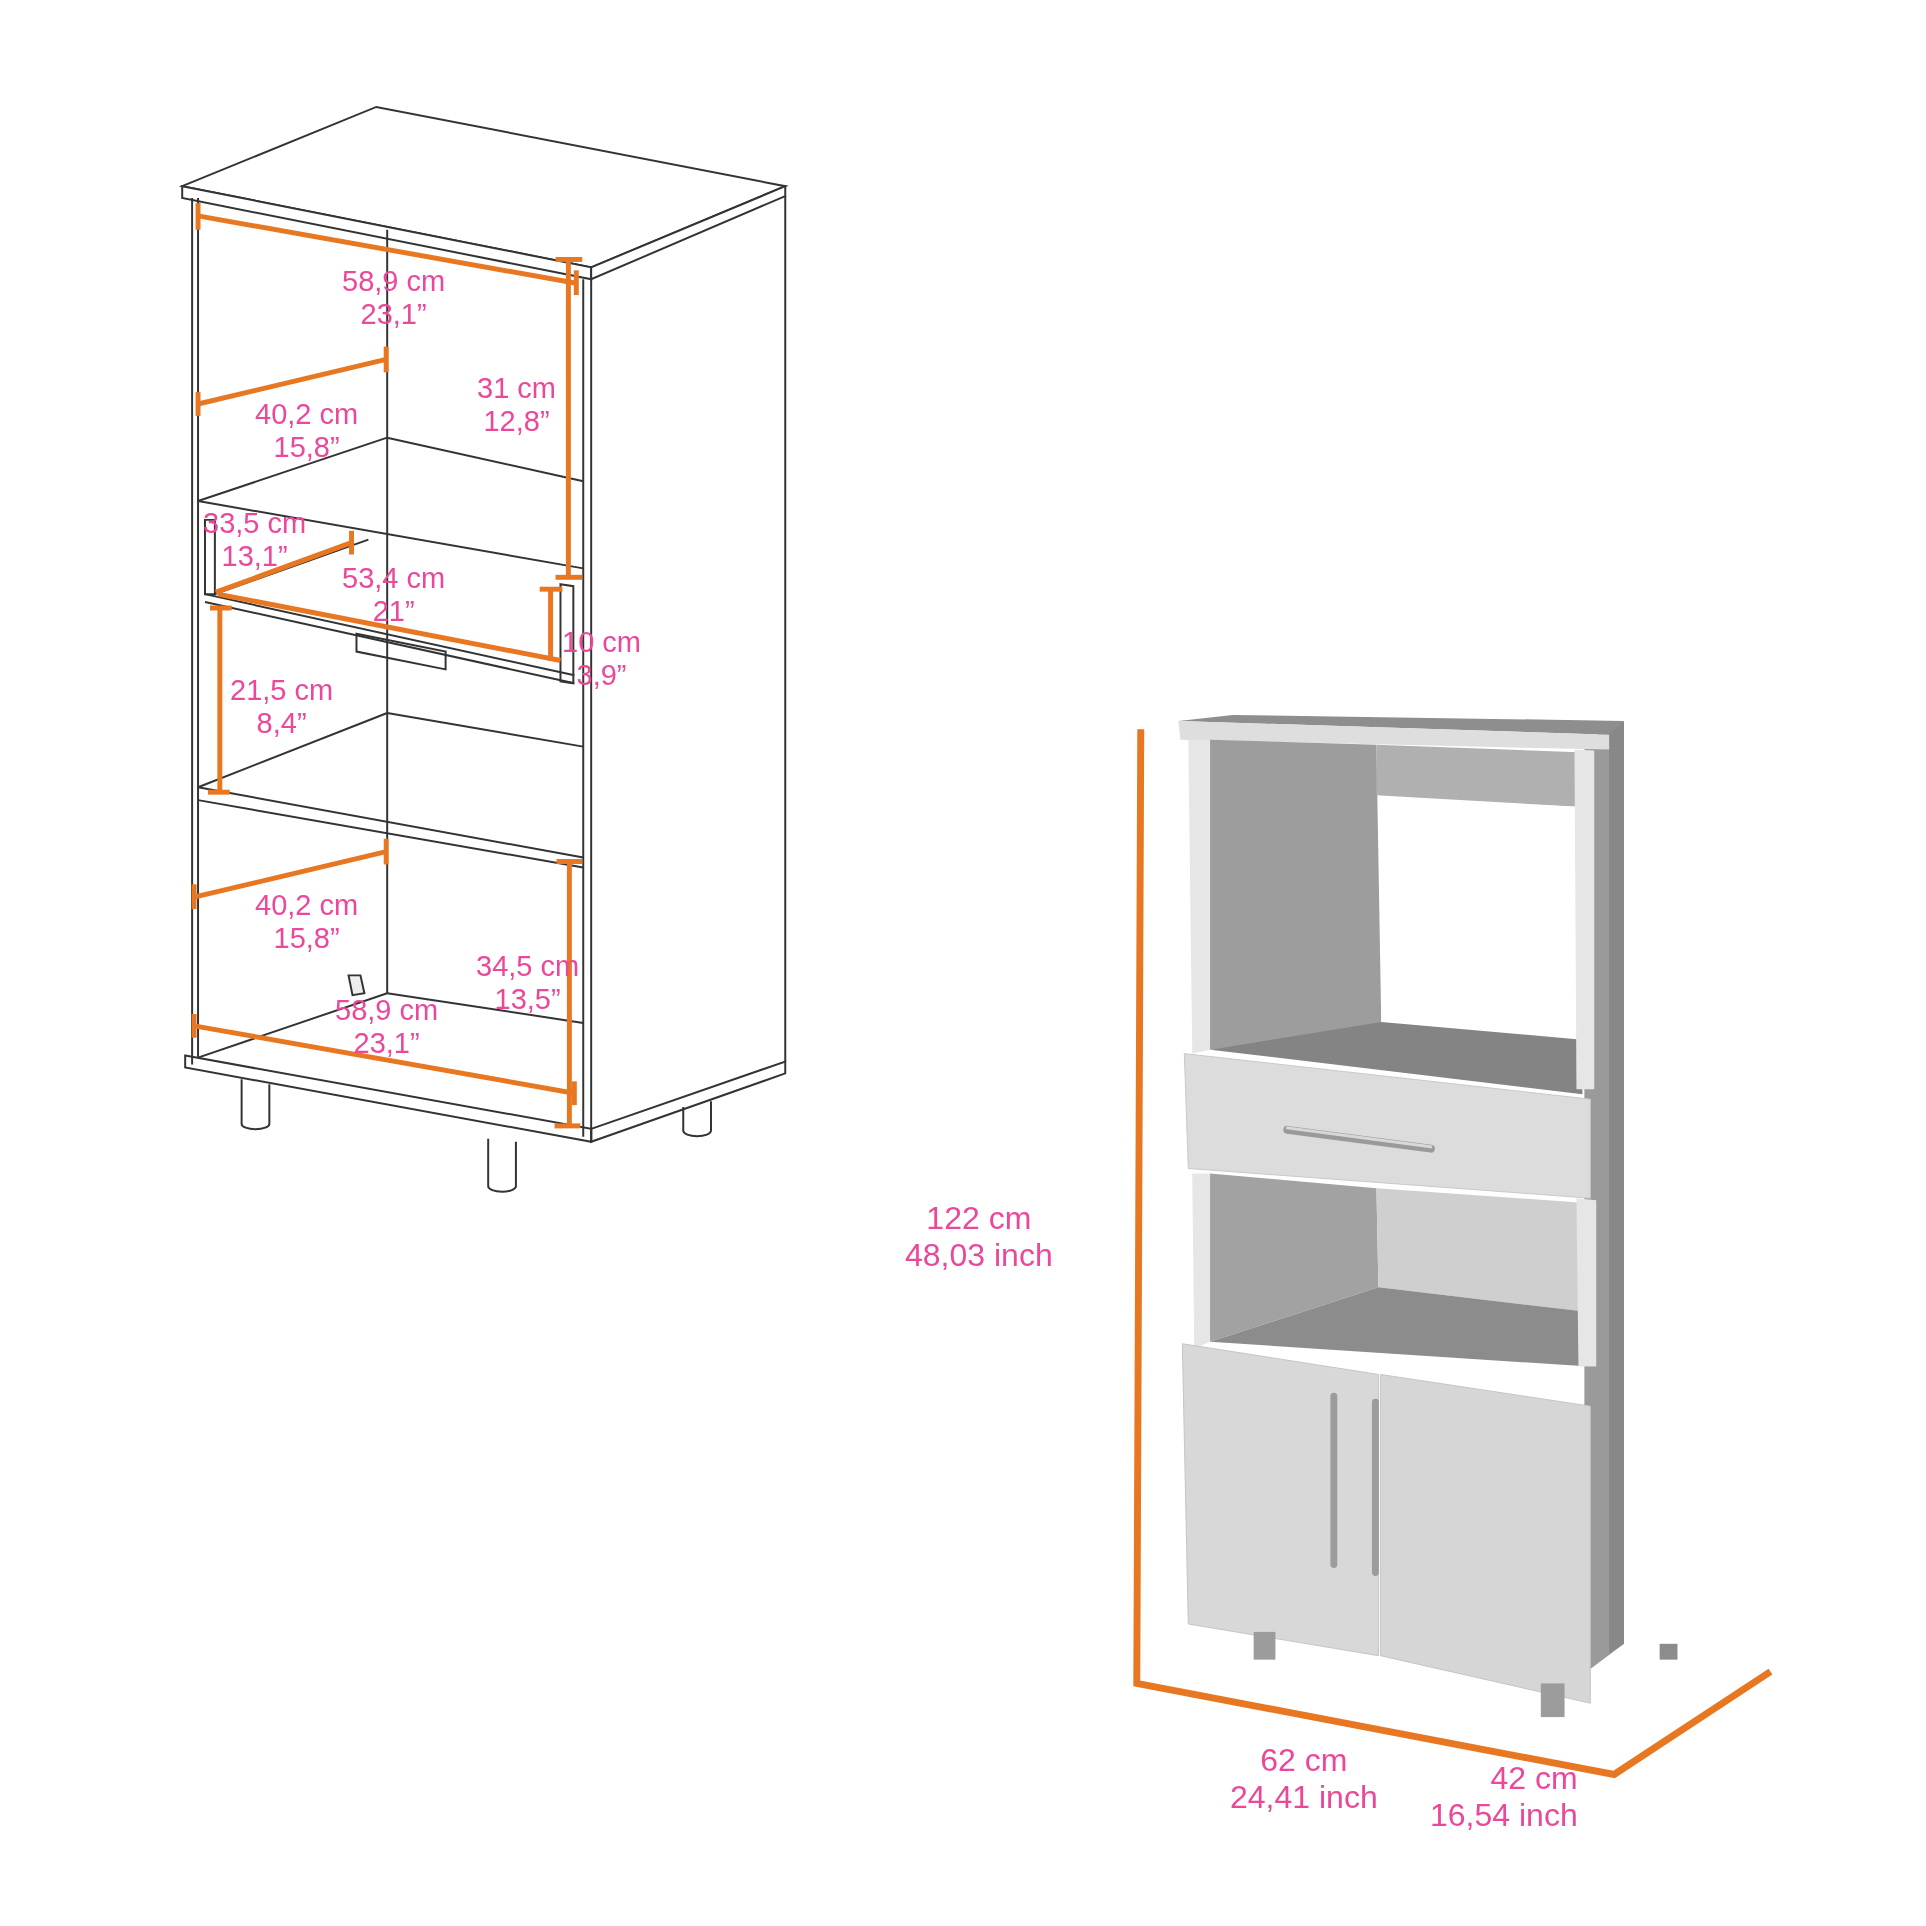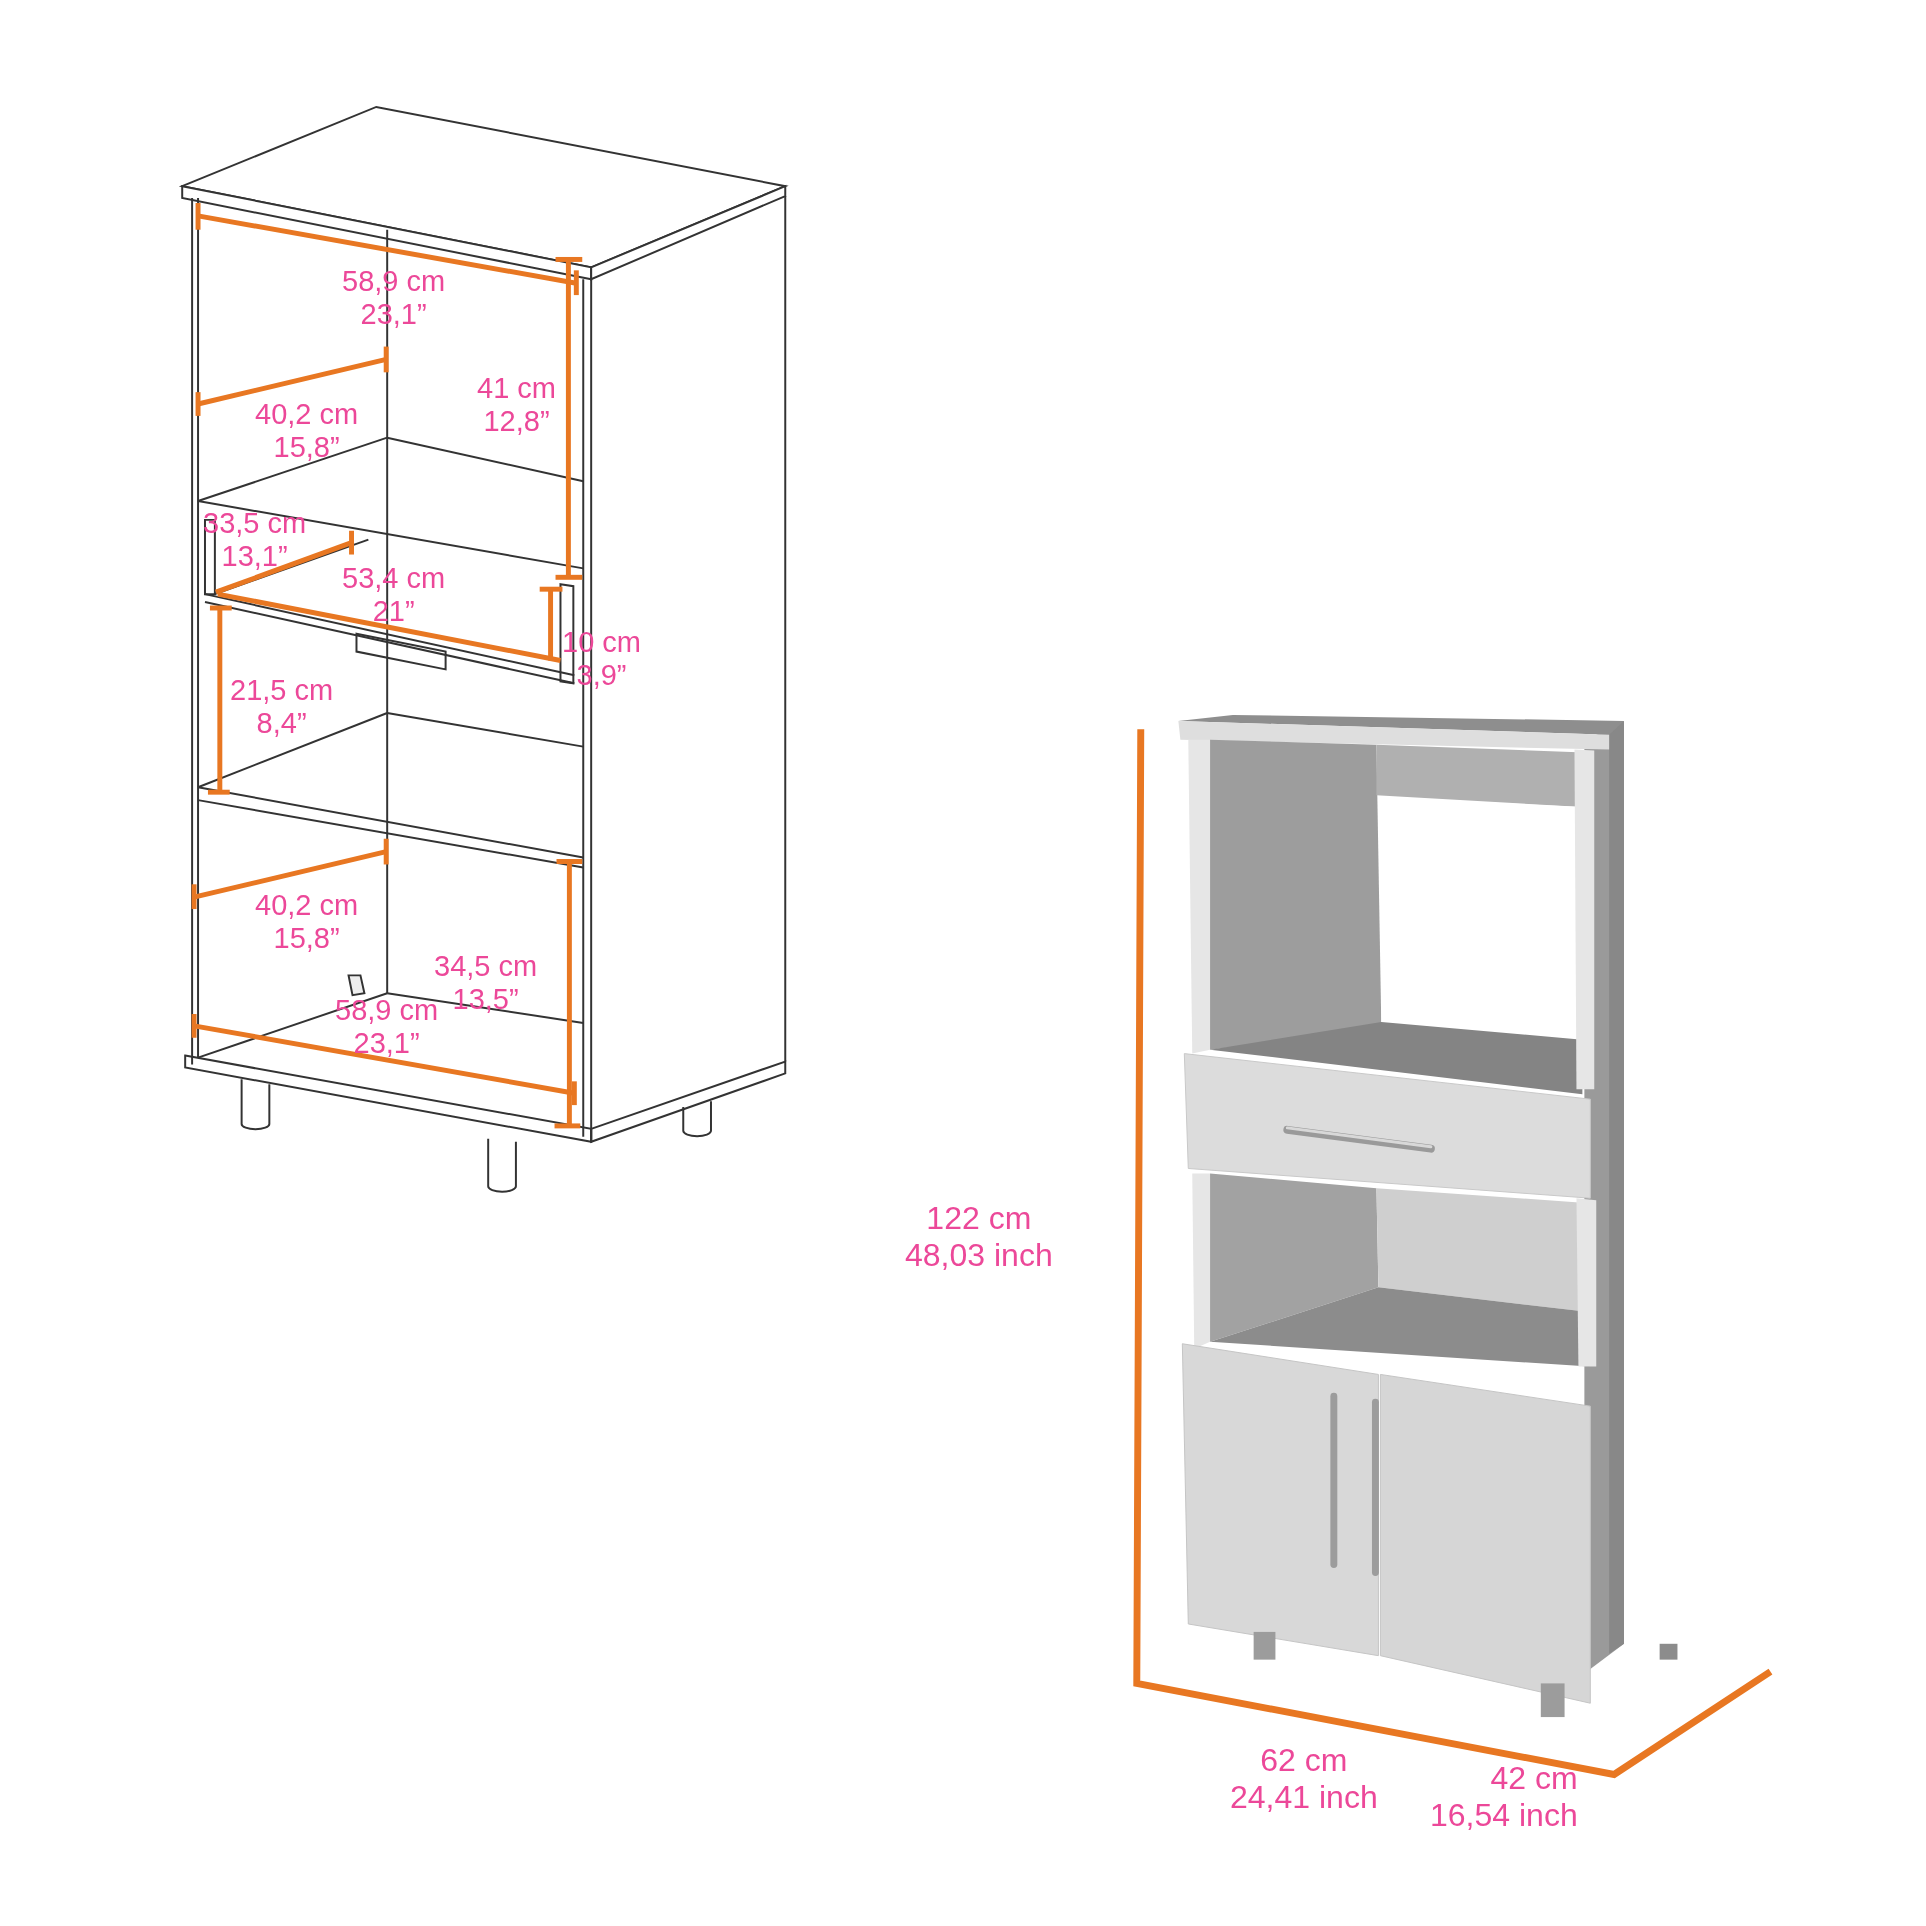--- a/index.html
+++ b/index.html
@@ -88,21 +88,21 @@
 
 <div class="lbl sm" style="left:342px;top:265px;">
   <span>58,9 cm</span>
   <span>23,1”</span>
 </div>
 <div class="lbl sm" style="left:255px;top:398px;">
   <span>40,2 cm</span>
   <span>15,8”</span>
 </div>
 <div class="lbl sm" style="left:477px;top:372px;">
-  <span>41 cm</span>
+  <span>31 cm</span>
   <span>12,8”</span>
 </div>
 <div class="lbl sm" style="left:203px;top:507px;">
   <span>33,5 cm</span>
   <span>13,1”</span>
 </div>
 <div class="lbl sm" style="left:342px;top:562px;">
   <span>53,4 cm</span>
   <span>21”</span>
 </div>
@@ -111,21 +111,21 @@
   <span>3,9”</span>
 </div>
 <div class="lbl sm" style="left:230px;top:666px;margin-top:8px;">
   <span>21,5 cm</span>
   <span>8,4”</span>
 </div>
 <div class="lbl sm" style="left:255px;top:889px;">
   <span>40,2 cm</span>
   <span>15,8”</span>
 </div>
-<div class="lbl sm" style="left:434px;top:950px;">
+<div class="lbl sm" style="left:476px;top:950px;">
   <span>34,5 cm</span>
   <span>13,5”</span>
 </div>
 <div class="lbl sm" style="left:335px;top:994px;">
   <span>58,9 cm</span>
   <span>23,1”</span>
 </div>
 
 <svg width="1927" height="1927" viewBox="0 0 1946 1946">
 

